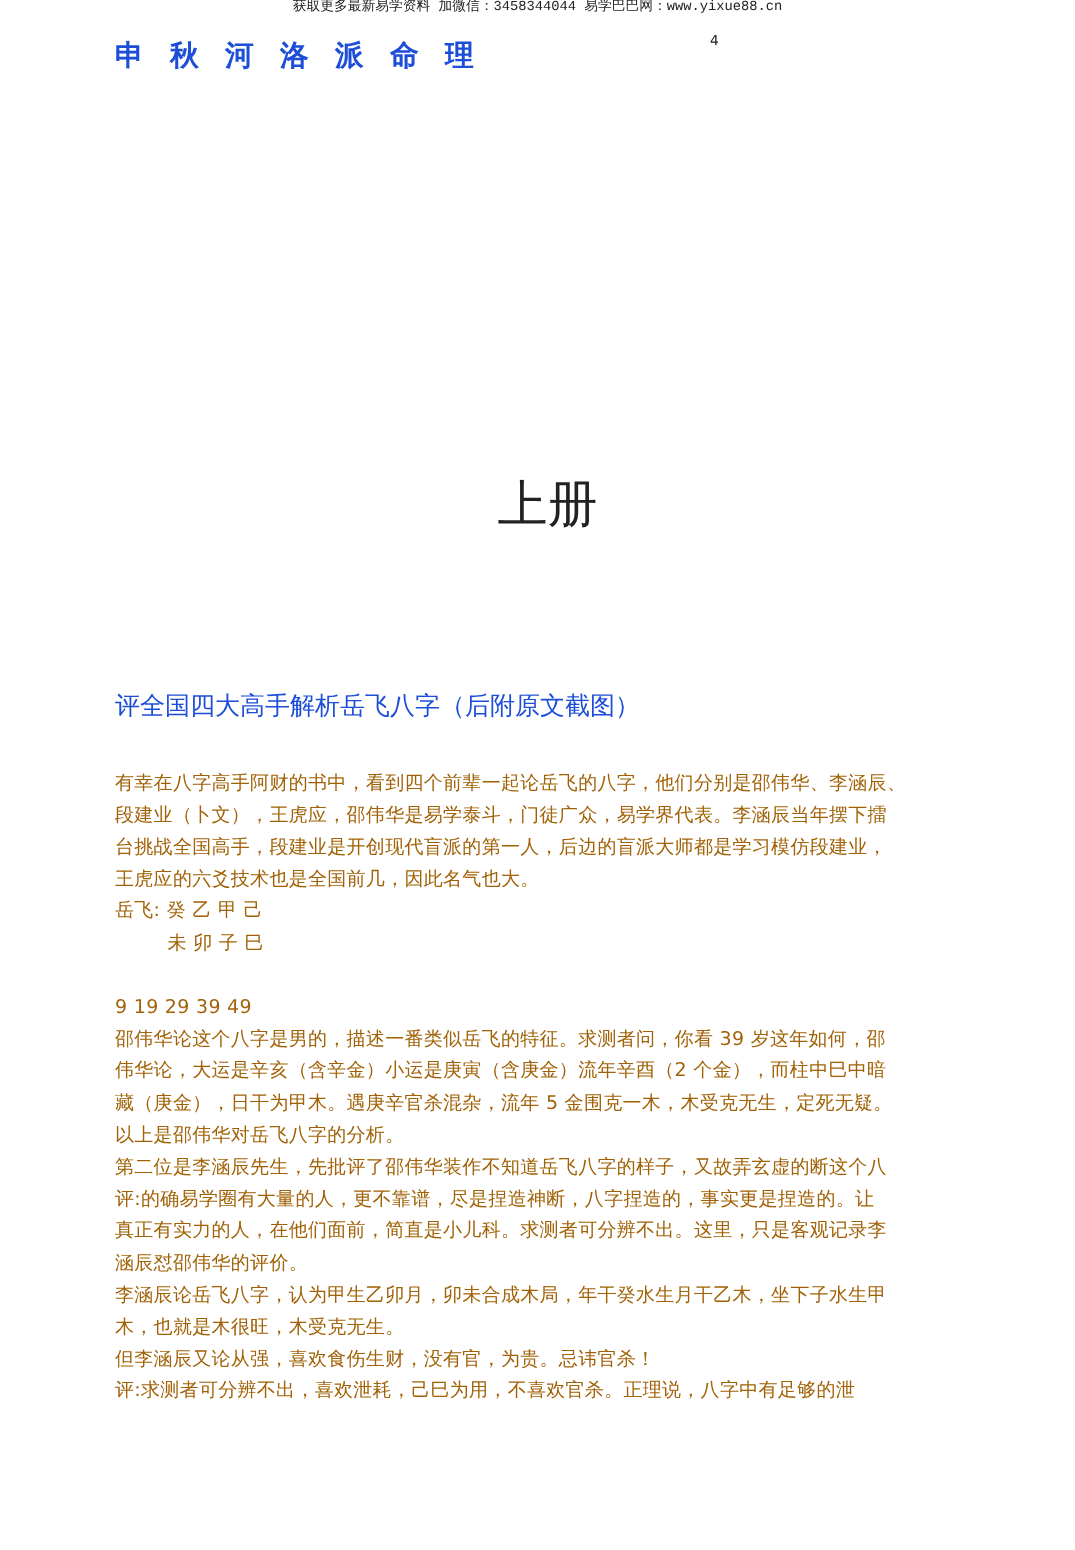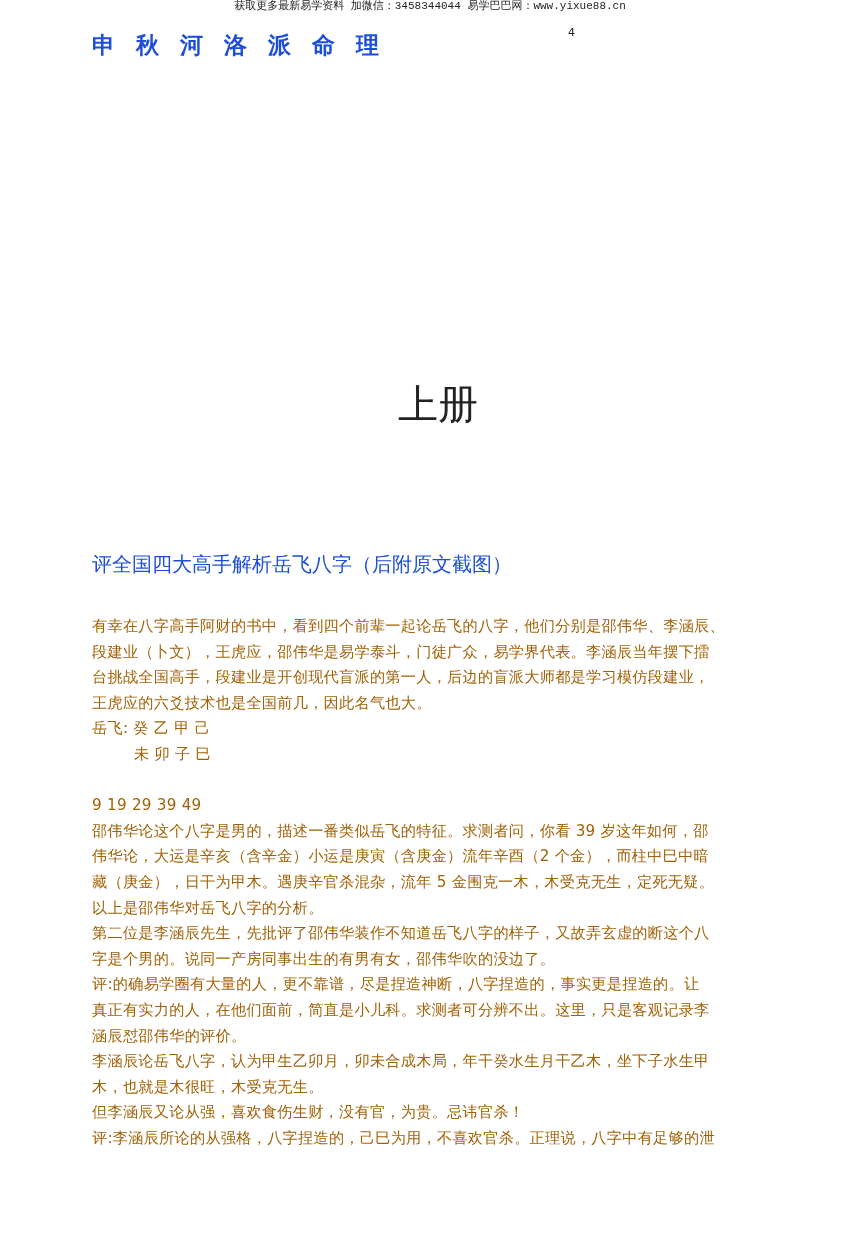--- a/index.html
+++ b/index.html
@@ -56,21 +56,20 @@
   <div class="line">王虎应的六爻技术也是全国前几，因此名气也大。</div>
   <div class="line">岳飞: 癸 乙 甲 己</div>
   <div class="line indent">未 卯 子 巳</div>
   <div class="line blank"></div>
   <div class="line">9 19 29 39 49</div>
   <div class="line">邵伟华论这个八字是男的，描述一番类似岳飞的特征。求测者问，你看 39 岁这年如何，邵</div>
   <div class="line">伟华论，大运是辛亥（含辛金）小运是庚寅（含庚金）流年辛酉（2 个金），而柱中巳中暗</div>
   <div class="line">藏（庚金），日干为甲木。遇庚辛官杀混杂，流年 5 金围克一木，木受克无生，定死无疑。</div>
   <div class="line">以上是邵伟华对岳飞八字的分析。</div>
   <div class="line">第二位是李涵辰先生，先批评了邵伟华装作不知道岳飞八字的样子，又故弄玄虚的断这个八</div>
-  <div class="line">字是个男的。说同一产房同事出生的有男有女，邵伟华吹的没边了。</div>
   <div class="line">评:的确易学圈有大量的人，更不靠谱，尽是捏造神断，八字捏造的，事实更是捏造的。让</div>
   <div class="line">真正有实力的人，在他们面前，简直是小儿科。求测者可分辨不出。这里，只是客观记录李</div>
   <div class="line">涵辰怼邵伟华的评价。</div>
   <div class="line">李涵辰论岳飞八字，认为甲生乙卯月，卯未合成木局，年干癸水生月干乙木，坐下子水生甲</div>
   <div class="line">木，也就是木很旺，木受克无生。</div>
   <div class="line">但李涵辰又论从强，喜欢食伤生财，没有官，为贵。忌讳官杀！</div>
-  <div class="line">评:李涵辰所论的从强格，八字捏造的，己巳为用，不喜欢官杀。正理说，八字中有足够的泄</div>
+  <div class="line">评:求测者可分辨不出，喜欢泄耗，己巳为用，不喜欢官杀。正理说，八字中有足够的泄</div>
 </div>
 
 </body></html>

